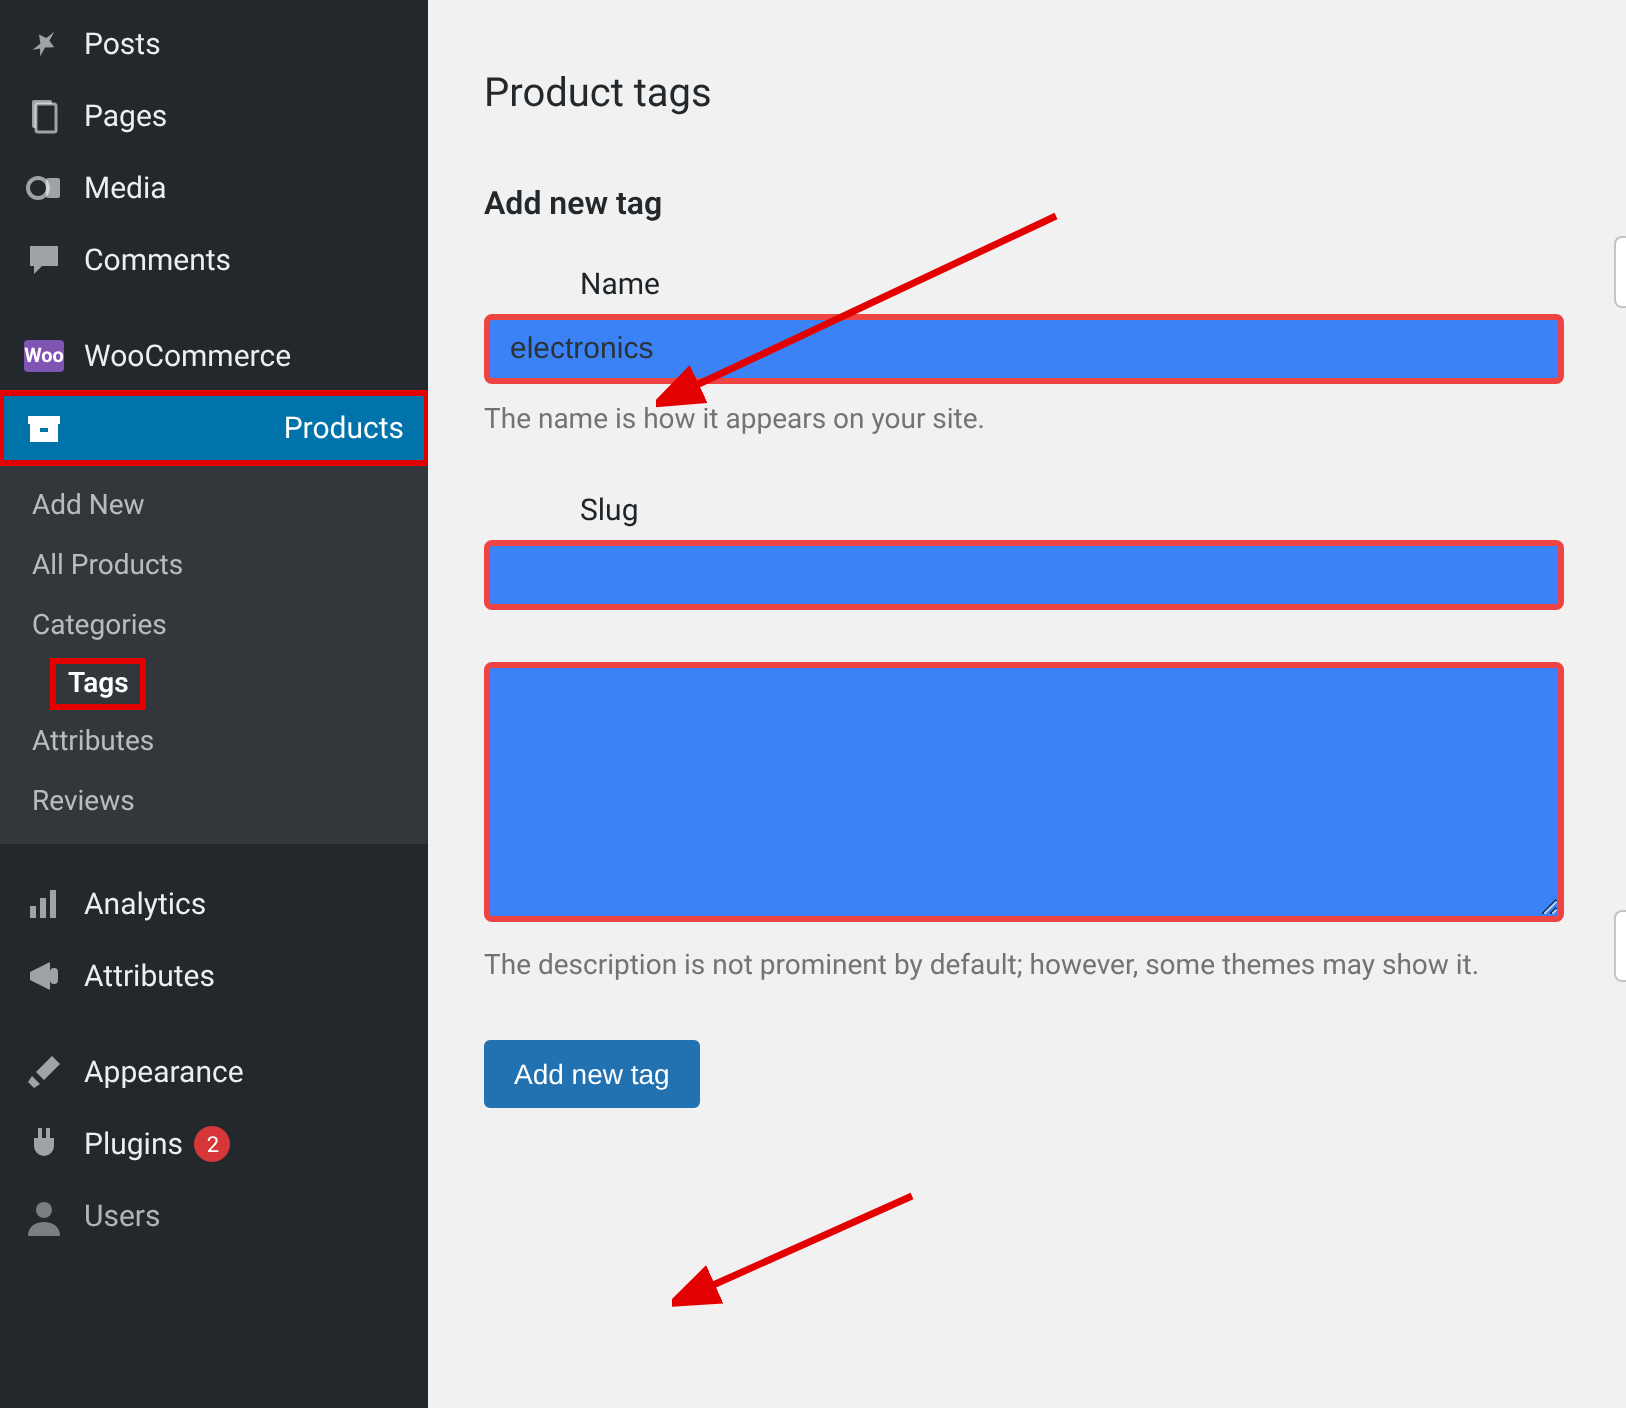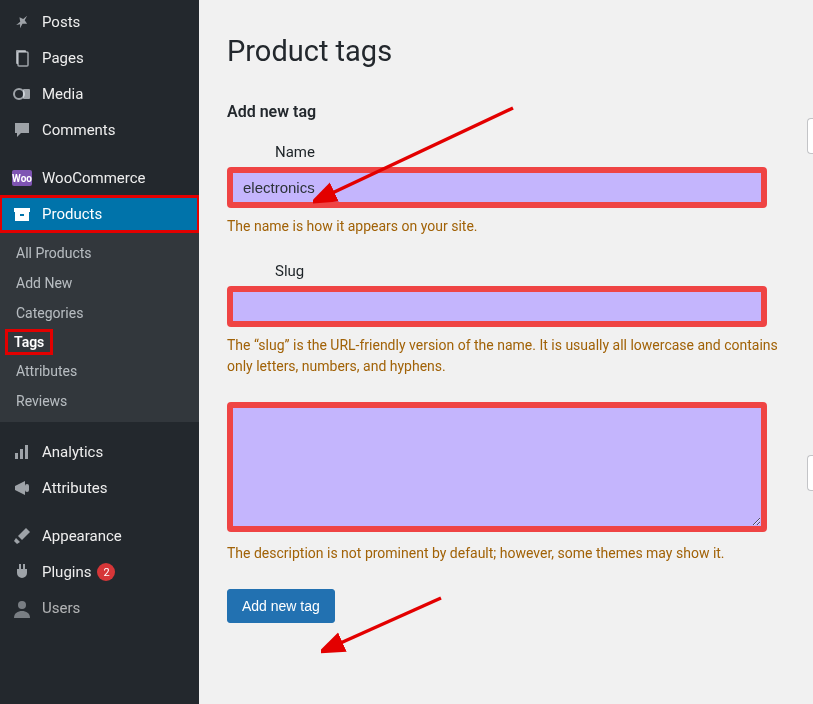--- a/index.html
+++ b/index.html
@@ -1,39 +1,39 @@
 <!DOCTYPE html>
 <html><head>
 <meta charset="utf-8">
 <style>
   * { box-sizing: border-box; margin: 0; padding: 0; }
   body { font-family: -apple-system, BlinkMacSystemFont, "Segoe UI", Roboto, sans-serif; font-size: 14px; color: #444; background: #f1f1f1; width: 813px; height: 704px; overflow: hidden; position: relative; }
   .wrap { display: flex; height: 100%; }
-  .sidebar { width: 199px; background: #23282d; color: #eee; flex-shrink: 0; padding-top: 4px; }
+  .sidebar { width: 214px; background: #23282d; color: #eee; flex-shrink: 0; padding-top: 4px; }
   .menu-item { display: flex; align-items: center; padding: 8px 12px; cursor: pointer; color: #eee; font-size: 15px; position: relative; }
   .menu-item .icon { width: 20px; height: 20px; margin-right: 10px; display: inline-flex; align-items: center; justify-content: center; fill: rgba(240,245,250,.6); color: rgba(240,245,250,.6); flex-shrink: 0;}
   .menu-item.active { background: #0073aa; color: #fff; }
   .menu-item.active .icon { fill: #fff; color: #fff; }
   .menu-item.active::after { content: ""; position: absolute; right: -10px; top: 50%; margin-top: -10px; border: 10px solid transparent; border-right-color: #f1f1f1; }
   .sidebar .sep { height: 12px; }
   .sub-items { background: #32373c; padding: 6px 0; }
   .sub-item { padding: 7px 8px 7px 16px; color: rgba(240,245,250,.7); font-size: 14px; cursor: pointer; display: block; }
   .sub-item.current { color: #fff; font-weight: 600; }
   .woo-badge { background: #7f54b3; color: #fff; font-size: 10px; font-weight: 700; padding: 1px 3px; border-radius: 2px; display: inline-flex; align-items: center; justify-content:center; width:20px; height:16px;}
   .count-badge { display: inline-flex; align-items:center; justify-content:center; background:#d63638; color:#fff; border-radius:50%; width:18px; height:18px; font-size:11px; margin-left:6px;}
-  .red-box { outline: 3px solid #e30000; outline-offset: -2px; }
-  .red-box-sub { outline: 3px solid #e30000; display:inline-block; padding:2px 4px; margin-left:8px;}
+  .red-box { outline: 3px solid #e30000; outline-offset: -2px; justify-content: space-between; }
+  .red-box-sub { outline: 3px solid #e30000; display:inline-block; padding:2px 4px; margin-left:28px;}
 
   .main { flex: 1; background: #f1f1f1; padding: 12px 28px 0 28px; overflow:auto; position:relative;}
-  h1.page-title { font-size: 29px; font-weight: 400; color: #23282d; margin: 22px 0 34px; }
+  h1.page-title { font-size: 20px; font-weight: 400; color: #23282d; margin: 22px 0 34px; }
   .section-head { font-size: 16px; font-weight: 600; color: #23282d; margin-bottom: 22px; }
   label.field-label { display:block; font-size: 15px; color: #1d2327; margin-bottom: 6px; margin-left: 48px; }
-  input[type=text], textarea { width: 100%; max-width: 540px; border: 6px solid #ef4444; border-radius: 4px; padding: 6px 10px; font-size: 15px; color: #2c3338; background:#c4b5fd; }
+  input[type=text], textarea { width: 100%; max-width: 540px; border: 3px solid #ef4444; border-radius: 4px; padding: 6px 10px; font-size: 15px; color: #2c3338; background:#3b82f6; }
   textarea { resize: both; height: 130px; }
-  .hint { font-size: 14px; color: #a16207; margin-top: 8px; max-width: 560px; line-height: 1.45; }
+  .hint { font-size: 14px; color: #737373; margin-top: 8px; max-width: 560px; line-height: 1.45; }
   .field { margin-bottom: 26px; }
   button.primary { background: #2271b1; border: 1px solid #2271b1; color: #fff; font-size: 14px; padding: 8px 14px; border-radius: 3px; cursor: pointer; }
 
   .arrow-svg { position:absolute; pointer-events:none; }
   .side-frag { position:absolute; right:0; width:6px; background:#fff; border:1px solid #c3c4c7; border-right:none; border-radius:4px 0 0 4px;}
 </style>
 </head>
 <body>
 
 <div class="wrap">
@@ -83,22 +83,22 @@
       <span class="icon">
           <svg viewBox="0 0 20 20" width="20" height="20">
             <rect x="2" y="4" width="16" height="4"></rect>
             <rect x="3" y="8" width="14" height="9"></rect>
             <rect x="8" y="10" width="4" height="2" fill="#0073aa"></rect>
           </svg>
         </span>
       <span>Products</span>
     </div>
     <div class="sub-items">
+      <span class="sub-item">Add New</span>
       <span class="sub-item">All Products</span>
-      <span class="sub-item">Add New</span>
       <span class="sub-item">Categories</span>
       <div style="padding:4px 0 4px 0;"><span class="sub-item current red-box-sub" style="padding:2px 6px;">Tags</span></div>
       <span class="sub-item">Attributes</span>
       <span class="sub-item">Reviews</span>
     </div>
     <div class="sep"></div>
     <div class="menu-item">
       <span class="icon">
           <svg viewBox="0 0 20 20" width="20" height="20">
             <rect x="3" y="11" width="3" height="6"></rect>
@@ -153,21 +153,20 @@
 
     <div class="field">
       <label class="field-label">Name</label>
       <input type="text" value="electronics" style="">
       <div class="hint">The name is how it appears on your site.</div>
     </div>
 
     <div class="field">
       <label class="field-label">Slug</label>
       <input type="text" value="" style="">
-      <div class="hint">The “slug” is the URL-friendly version of the name. It is usually all lowercase and contains only letters, numbers, and hyphens.</div>
     </div>
 
     <div class="field">
       <textarea style=""></textarea>
       <div class="hint">The description is not prominent by default; however, some themes may show it.</div>
     </div>
 
     <button class="primary">Add new tag</button>
 
     

